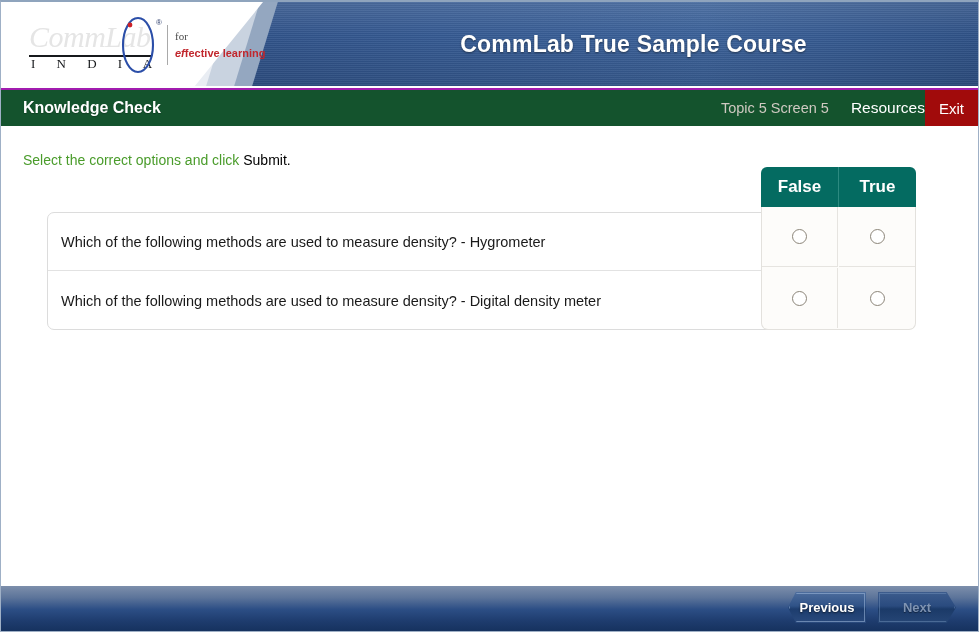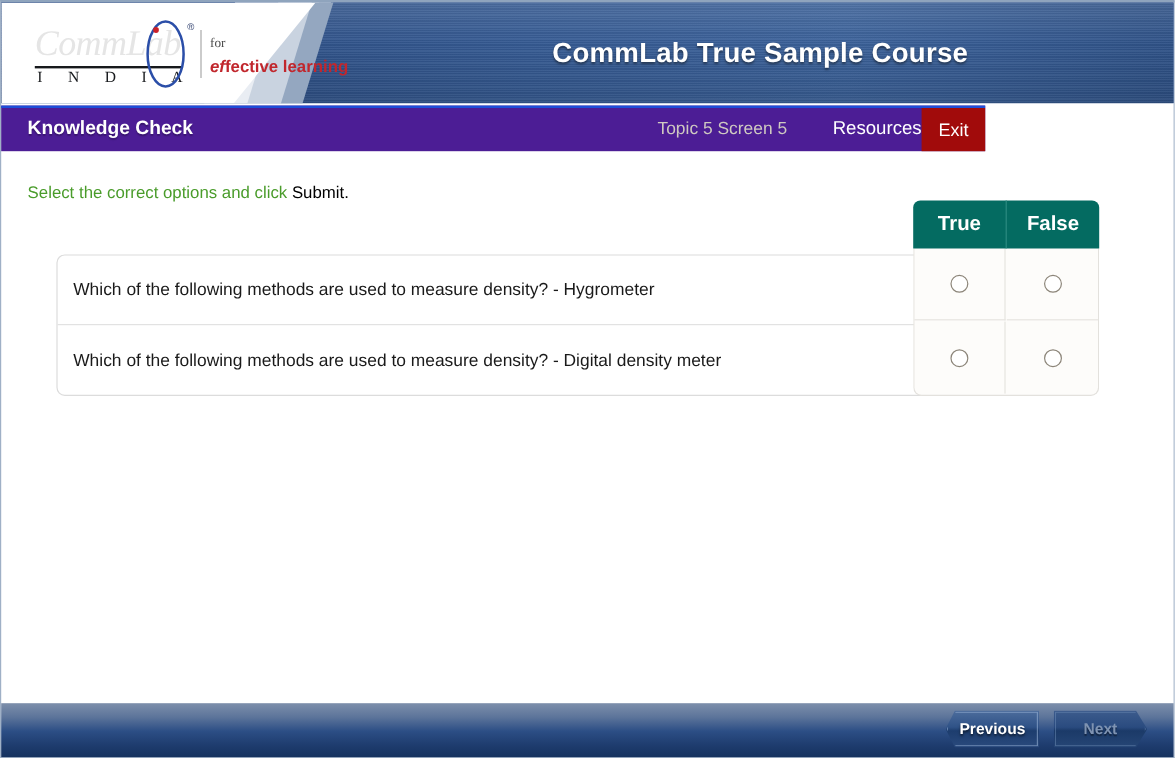--- a/index.html
+++ b/index.html
@@ -119,21 +119,21 @@
   .logo-for {
     position: absolute;
     left: 150px; top: 14px;
     font-size: 11px;
     color: #4a4a4a;
     font-family: "Liberation Serif", serif;
   }
   .logo-tag {
     position: absolute;
     left: 150px; top: 31px;
-    font-size: 14px;
+    font-size: 11px;
     font-weight: bold;
     color: #c1272d;
     white-space: nowrap;
   }
   .logo-tag i { font-style: italic; font-weight: bold; }
 
   .header-title {
     position: absolute;
     left: 262px; top: 0;
     width: 715px;
@@ -147,43 +147,43 @@
     font-weight: bold;
     letter-spacing: 0.2px;
     text-shadow: 0 1px 2px rgba(0,0,0,0.45);
     padding-left: 26px;
   }
 
   
   .navbar {
     position: absolute;
     left: 0; top: 86px;
-    width: 820px;
+    width: 977px;
     height: 38px;
-    background: #4c1d95;
-    border-top: 2px solid #1d4ed8;
+    background: #14532d;
+    border-top: 2px solid #a21caf;
     z-index: 7;
   }
   .nav-heading {
     position: absolute;
     left: 22px; top: 0;
     height: 36px;
     display: flex; align-items: center;
     color: #ffffff;
     font-size: 16px;
     font-weight: bold;
     text-shadow: 0 1px 1px rgba(0,0,0,0.25);
   }
   .nav-right {
     position: absolute;
     right: 53px; top: 0;
     height: 36px;
     display: flex;
     align-items: center;
-    gap: 18px;
+    gap: 2px;
     text-align: center;
   }
   .nav-progress {
     color: #cfc9c1;
     font-size: 14.5px;
   }
   .nav-resources {
     color: #ffffff;
     font-size: 15.5px;
     margin-left: 20px;
@@ -398,22 +398,22 @@
   <div class="instruction"><span>Select the correct options and click </span><b>Submit.</b></div>
 
   <div class="quiz">
 
     <div class="q-col">
       <div class="q-row r0">Which of the following methods are used to measure density? -  Hygrometer</div>
       <div class="q-row r1">Which of the following methods are used to measure density? -  Digital density meter</div>
     </div>
 
     <div class="tf-head">
+      <div>False</div>
       <div>True</div>
-      <div>False</div>
     </div>
 
     <div class="tf-body">
       <div class="tf-cell c00">
         <span class="radio"></span>
       </div>
       <div class="tf-cell c01">
         <span class="radio"></span>
       </div>
       <div class="tf-cell c10">

